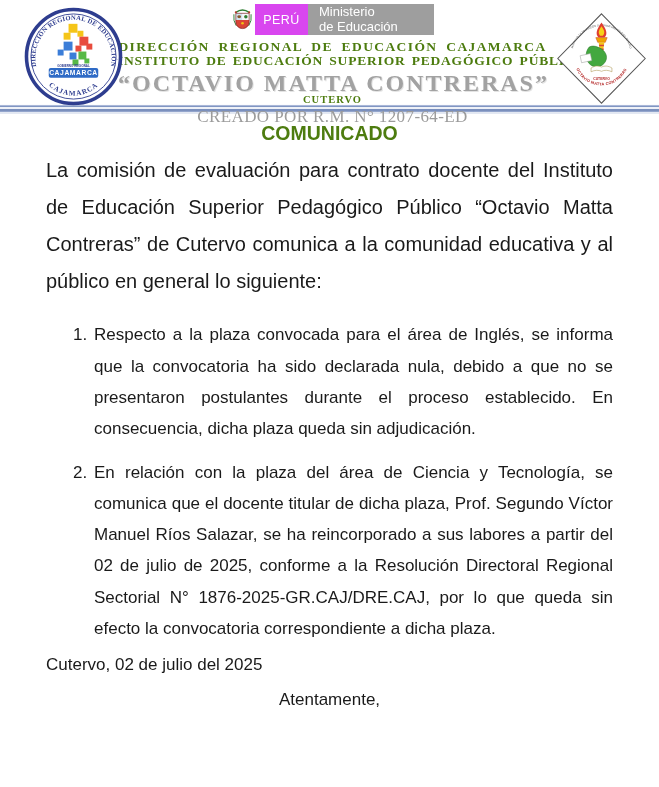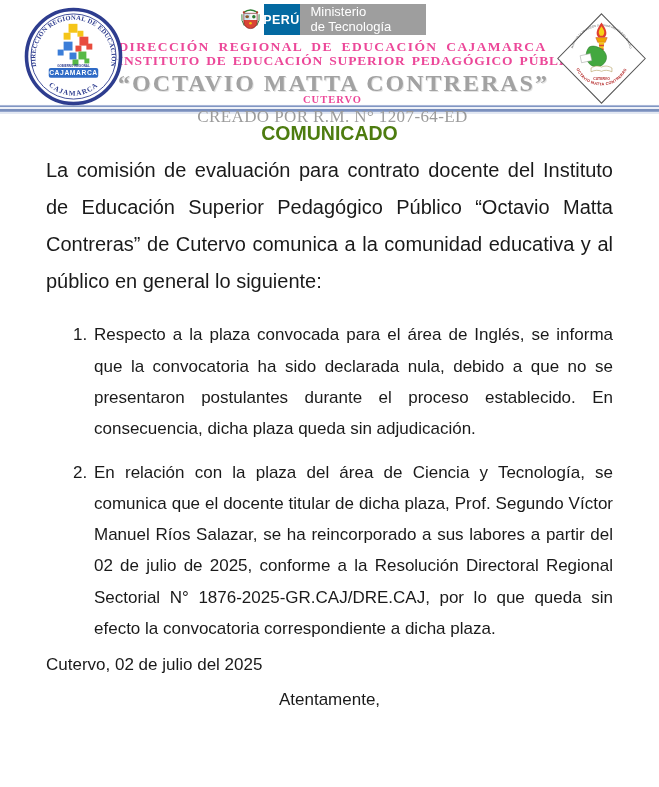--- a/index.html
+++ b/index.html
@@ -12,25 +12,25 @@
     font-family:"Liberation Sans", sans-serif;
     color:#1a1a1a;
   }
   
   .header{position:relative;height:104px;padding-top:3px;box-sizing:border-box;}
   .seal-left{position:absolute;left:24px;top:7px;width:99px;height:99px;}
   .seal-right{position:absolute;right:10px;top:11px;width:95px;height:95px;}
   .center-head{margin:0 112px 0 118px;text-align:center;white-space:nowrap;}
   .gov-banner{display:inline-flex;align-items:stretch;height:31px;margin-top:1px;}
   .coa-wrap{width:22px;display:flex;align-items:center;justify-content:center;margin-right:2px;}
-  .peru-box{background:#0369a1;color:#fff;width:36px;display:flex;align-items:center;justify-content:center;
-    font-weight:bold;font-size:12.5px;letter-spacing:.5px;}
+  .peru-box{background:#d946ef;color:#fff;width:53px;display:flex;align-items:center;justify-content:center;
+    font-weight:normal;font-size:12.5px;letter-spacing:.5px;}
   .minedu-box{background:#9e9e9e;color:#fff;width:126px;display:flex;flex-direction:column;justify-content:center;
     padding-left:11px;box-sizing:border-box;font-size:13px;line-height:1.15;text-align:left;}
-  .hline{font-family:"Liberation Serif", serif;font-weight:bold;color:#ec4899;}
+  .hline{font-family:"Liberation Serif", serif;font-weight:bold;color:#4d7c0f;}
   .hline1{font-size:13.5px;letter-spacing:1.4px;word-spacing:4px;line-height:1.05;margin-top:2px;}
   .hline2{font-size:13.5px;letter-spacing:0.8px;word-spacing:2px;line-height:1.05;}
   .school-name{font-family:"Liberation Serif", serif;font-weight:bold;color:#a2a2a2;
     font-size:24px;letter-spacing:2px;line-height:1.0;margin-top:3px;
     text-shadow:1px 1px 0 #e3e3e3;}
   .hcity{font-size:10.5px;letter-spacing:1px;line-height:1.0;margin-top:0;}
   .hcreated{font-family:"Liberation Serif", serif;font-weight:normal;color:#9b9b9b;
     font-size:17px;letter-spacing:.4px;line-height:1.0;margin-top:3px;}
   .separator{height:10px;width:659px;
     background:linear-gradient(to bottom,
@@ -137,21 +137,21 @@
             <path d="M4,14 H18 V16 A7,7 0 0 1 4,16 Z" fill="#d94436"></path>
             <ellipse cx="7.5" cy="10.6" rx="2" ry="1.5" fill="#8a5a2a"></ellipse>
             <circle cx="14.5" cy="10.6" r="1.8" fill="#2e7d32"></circle>
             <circle cx="11" cy="17.4" r="1.4" fill="#f1c40f"></circle>
             <path d="M4,7 H18 V16 A7,7 0 0 1 4,16 Z" fill="none" stroke="#7a1f1f" stroke-width="0.7"></path>
           </svg>
         </span>
         <span class="peru-box">PERÚ</span>
         <span class="minedu-box">
           <span>Ministerio</span>
-          <span>de Tecnología</span>
+          <span>de Educación</span>
         </span>
       </div>
       <div class="hline hline1">DIRECCIÓN REGIONAL DE EDUCACIÓN CAJAMARCA</div>
       <div class="hline hline2">INSTITUTO DE EDUCACIÓN SUPERIOR PEDAGÓGICO PÚBLICO</div>
       <div class="school-name">“OCTAVIO MATTA CONTRERAS”</div>
       <div class="hline hcity">CUTERVO</div>
       <div class="hcreated">CREADO POR R.M. N° 1207-64-ED</div>
     </div>
   </div>
 

